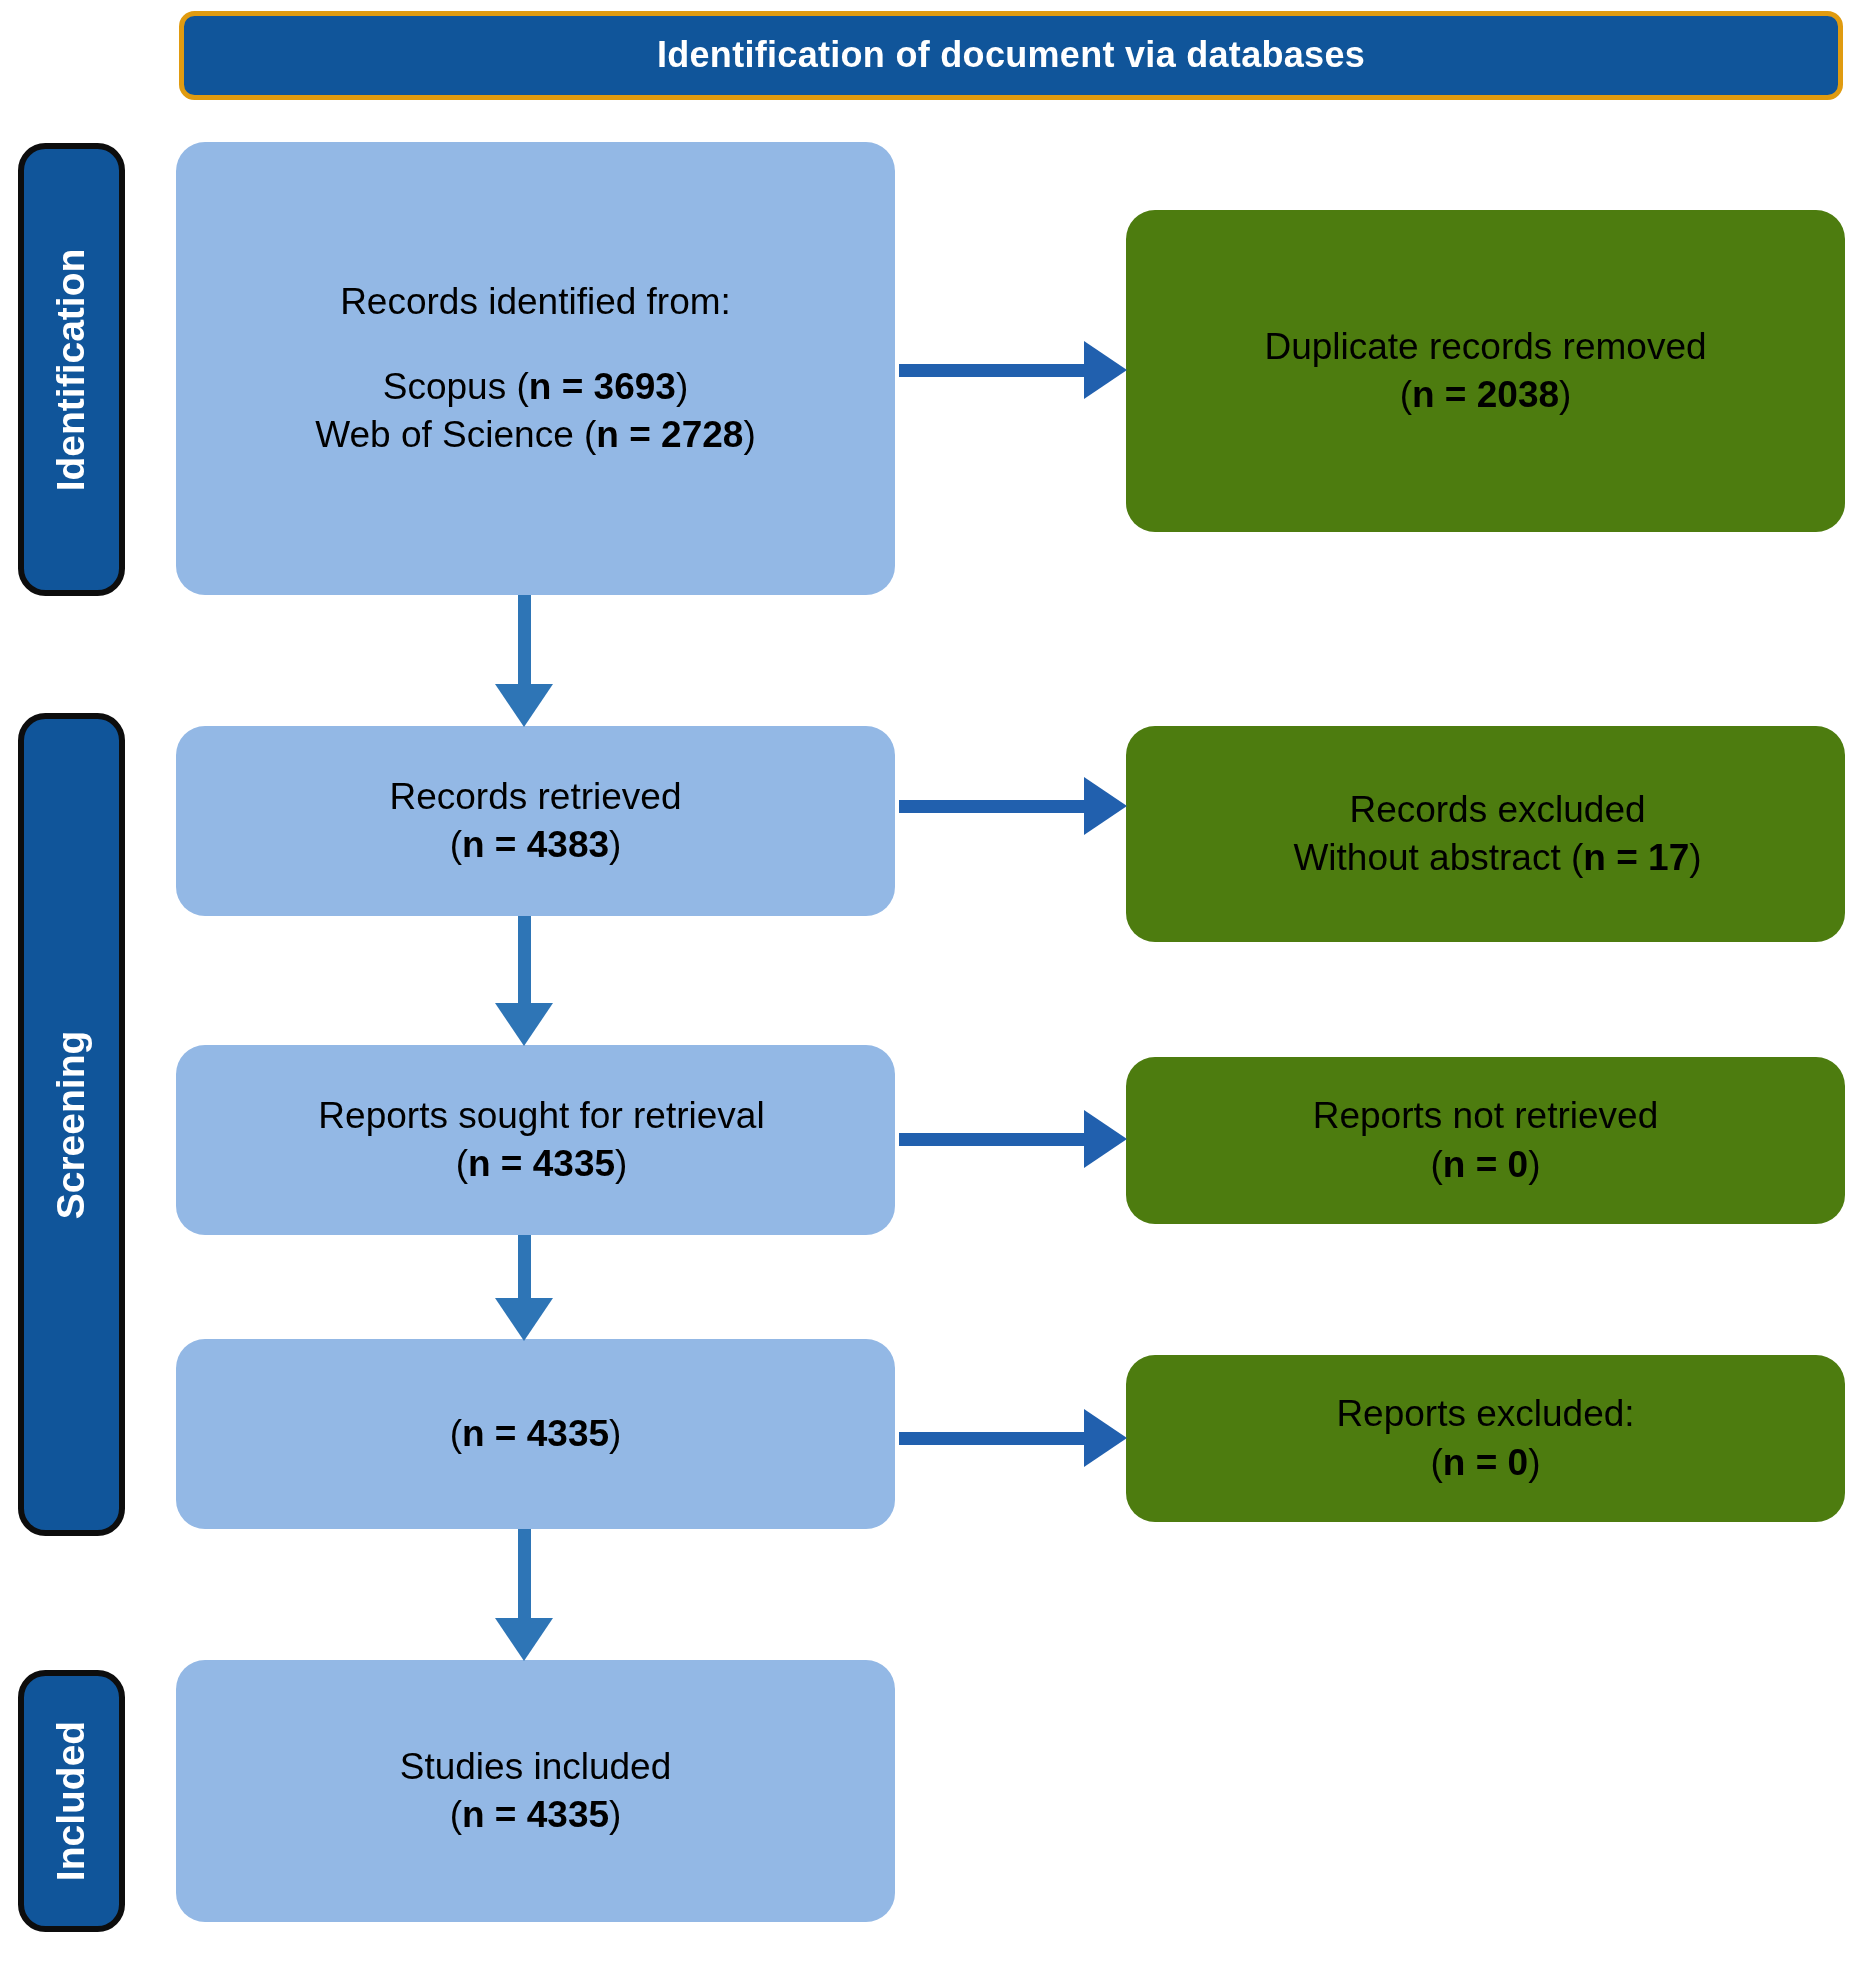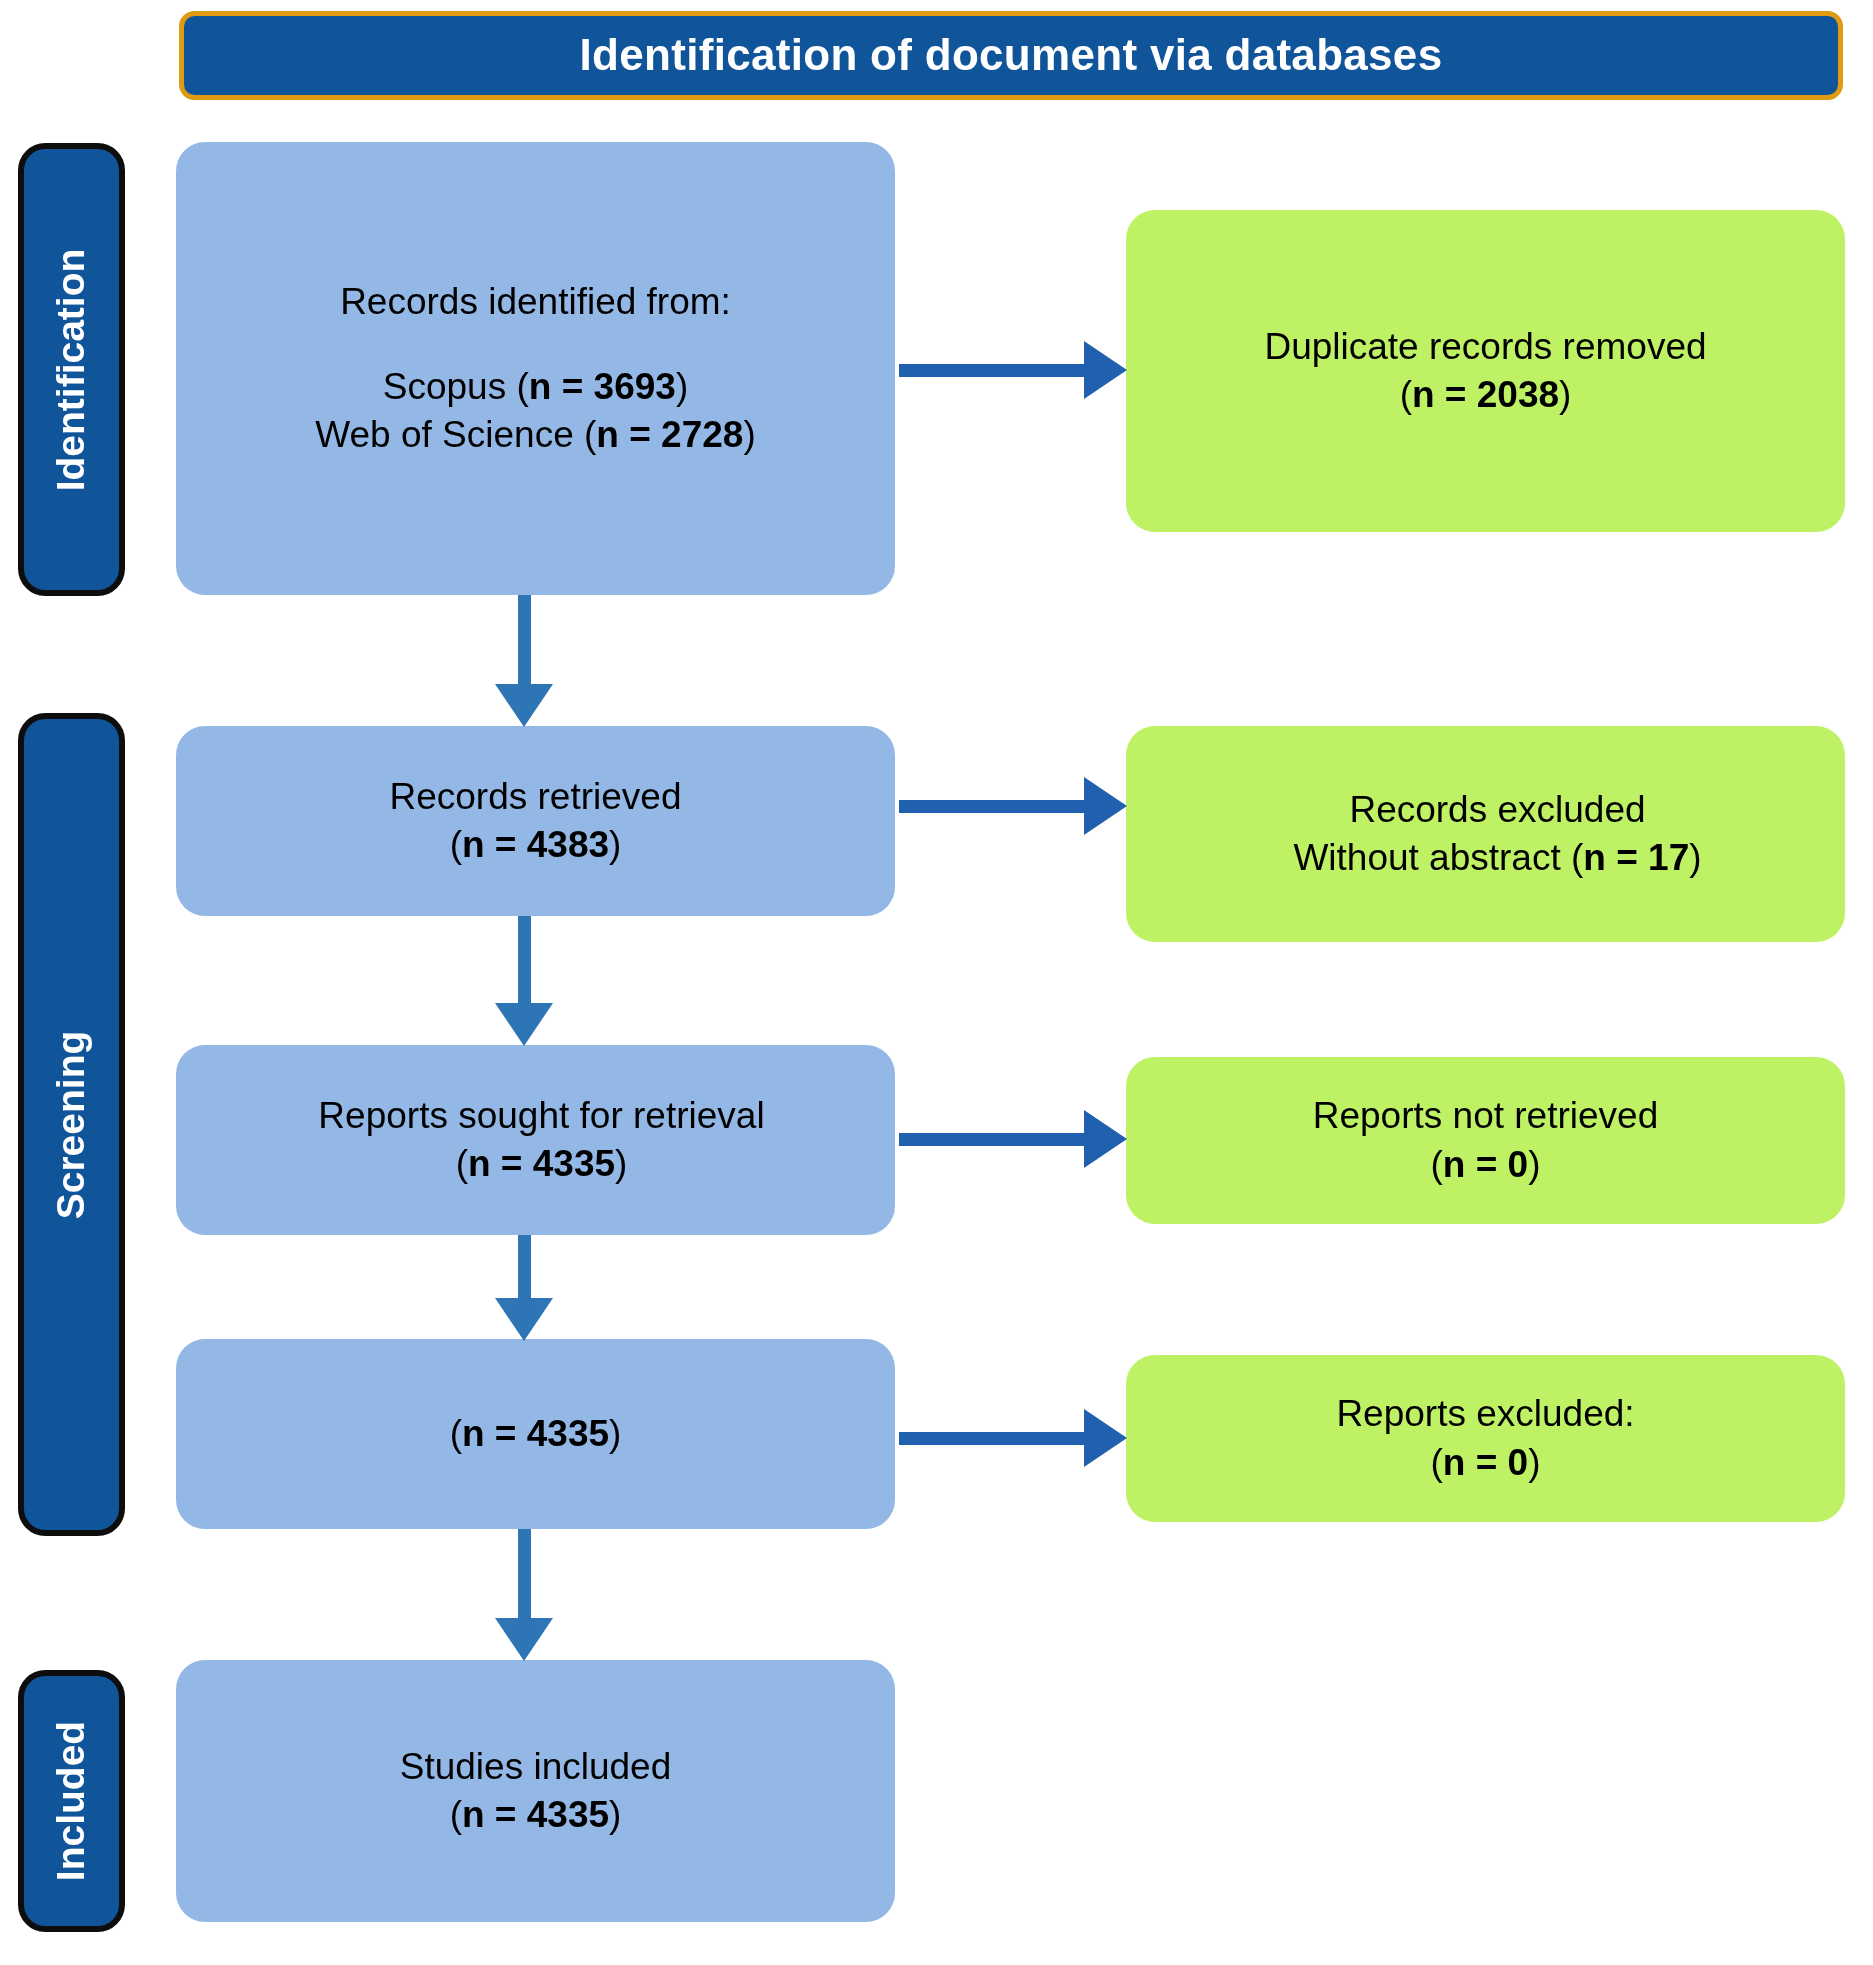--- a/index.html
+++ b/index.html
@@ -9,21 +9,21 @@
     -webkit-font-smoothing:antialiased;
   }
 
   
   #header-banner{
     position:absolute;left:179px;top:10.7px;width:1664px;height:89px;
     background:#10559A;border:5.4px solid #E09B10;border-radius:15.5px;
     box-sizing:border-box;display:flex;align-items:center;justify-content:center;
   }
   #header-banner .txt{
-    color:#fff;font-size:44px;font-weight:bold;letter-spacing:0.3px;white-space:nowrap;
+    color:#fff;font-size:36px;font-weight:bold;letter-spacing:0.3px;white-space:nowrap;
   }
 
   
   .stage-bar{
     position:absolute;left:18px;width:107px;
     background:#10559A;border:6px solid #0d0d0d;border-radius:27.4px;
     box-sizing:border-box;display:flex;align-items:center;justify-content:center;
   }
   .stage-bar .vtext{
     color:#ffffff;font-size:39px;font-weight:bold;white-space:nowrap;
@@ -33,21 +33,21 @@
   #stage-screening{top:713px;height:823px;}
   #stage-included{top:1670px;height:262px;}
 
   
   .box{
     position:absolute;box-sizing:border-box;
     display:flex;flex-direction:column;align-items:center;justify-content:center;
     text-align:center;color:#000;font-size:37px;line-height:1.30;border-radius:29px;
   }
   .box.blue{background:#93B8E5;}
-  .box.peach{background:#bef264;}
+  .box.peach{background:#4d7c0f;}
   .box .ln{white-space:nowrap;}
   .box .gap{height:37px;}
   b{font-weight:bold;}
 
   
   #box-identified      {left:176px; top:142px;  width:719px; height:453px;}
   #box-screened        {left:176px; top:726px; width:719px; height:190px;}
   #box-sought          {left:176px; top:1045px; width:719px; height:190px;padding-left:12px;}
   #box-assessed        {left:176px; top:1339px; width:719px; height:190px;}
   #box-included        {left:176px; top:1660px; width:719px; height:262px;}

